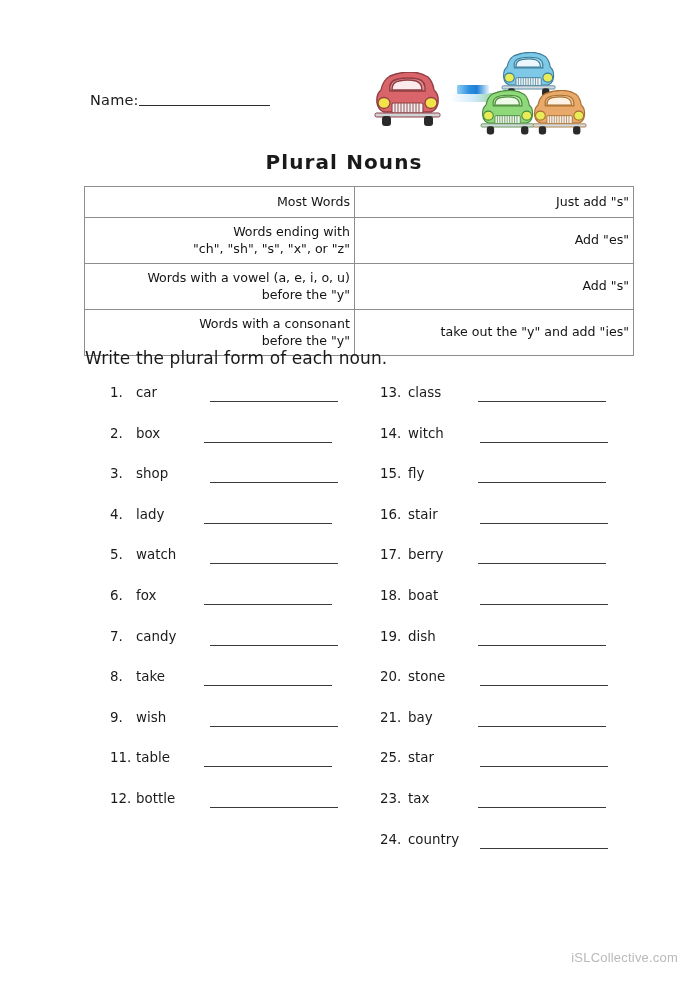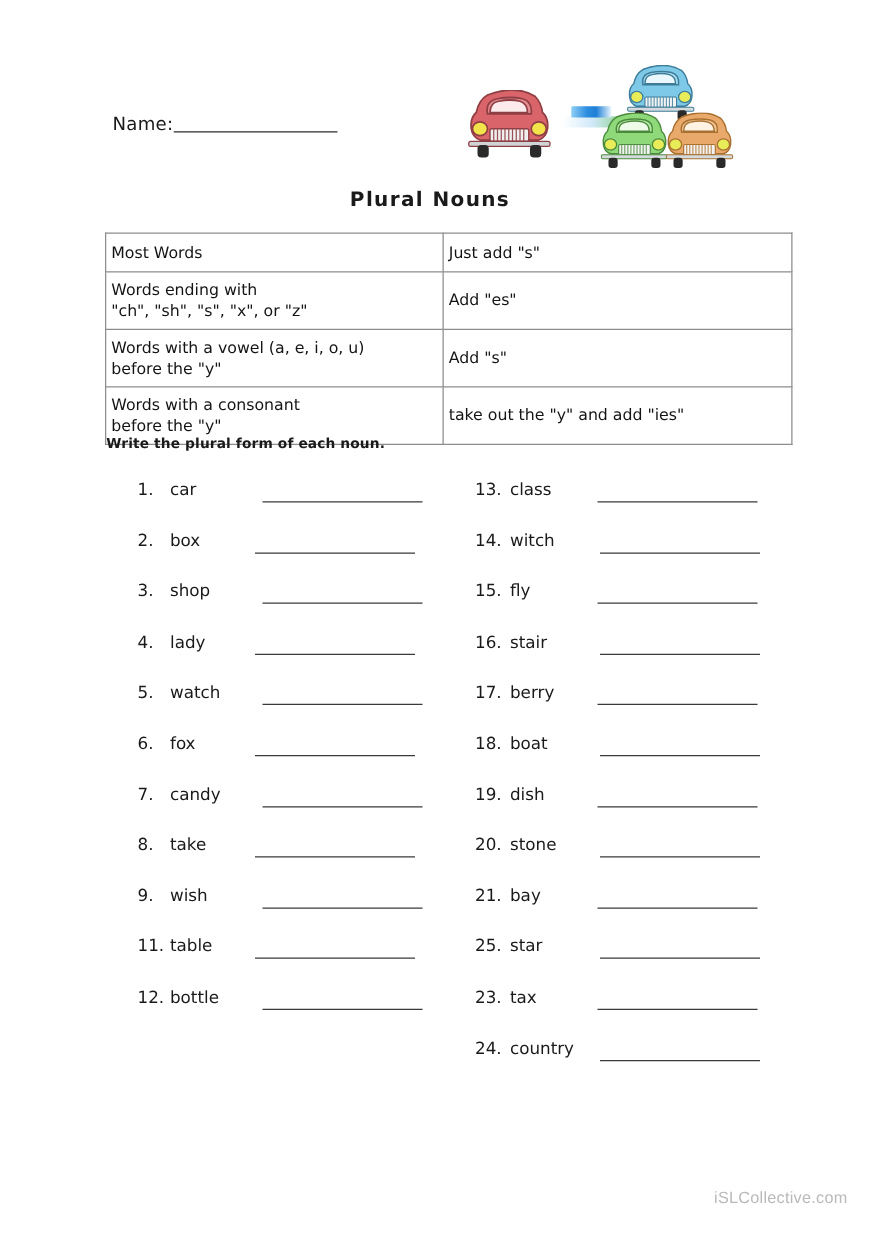--- a/index.html
+++ b/index.html
@@ -75,58 +75,57 @@
     background: linear-gradient(to right, rgba(255,255,255,0) 0%, rgba(170,215,245,0.55) 55%, rgba(120,200,130,0.75) 100%);
   }
 
   
   .title {
     position: absolute;
     left: 0;
     right: 12px;
     top: 150px;
     text-align: center;
-    font-size: 16px;
+    font-size: 20px;
     font-weight: bold;
     letter-spacing: 1.1px;
   }
 
   
   .rules-table {
     position: absolute;
     left: 84px;
     top: 186px;
     width: 531px;
     border-collapse: collapse;
     table-layout: fixed;
   }
   .rules-table td {
     border: 1px solid #8d8d8d;
-    text-align: left;
+    text-align: right;
     vertical-align: middle;
     font-size: 12.6px;
     line-height: 1.32;
     padding: 4px 4px;
     color: #141414;
   }
   .rules-table td.col-left  { width: 261px; }
   .rules-table td.col-right { width: 270px; }
   .rules-table tr.r1 td { height: 22px; }
   .rules-table tr.r2 td { height: 37px; }
   .rules-table tr.r3 td { height: 37px; }
   .rules-table tr.r4 td { height: 37px; }
 
   
   .instruction {
     position: absolute;
     left: 85px;
     top: 348px;
-    font-size: 11px;
+    font-size: 17px;
     letter-spacing: 0.1px;
-    font-weight: bold;
   }
 
   
   .exercise {
     position: absolute;
     left: 0;
     top: 385px;
     width: 700px;
   }
   .ex-col {

